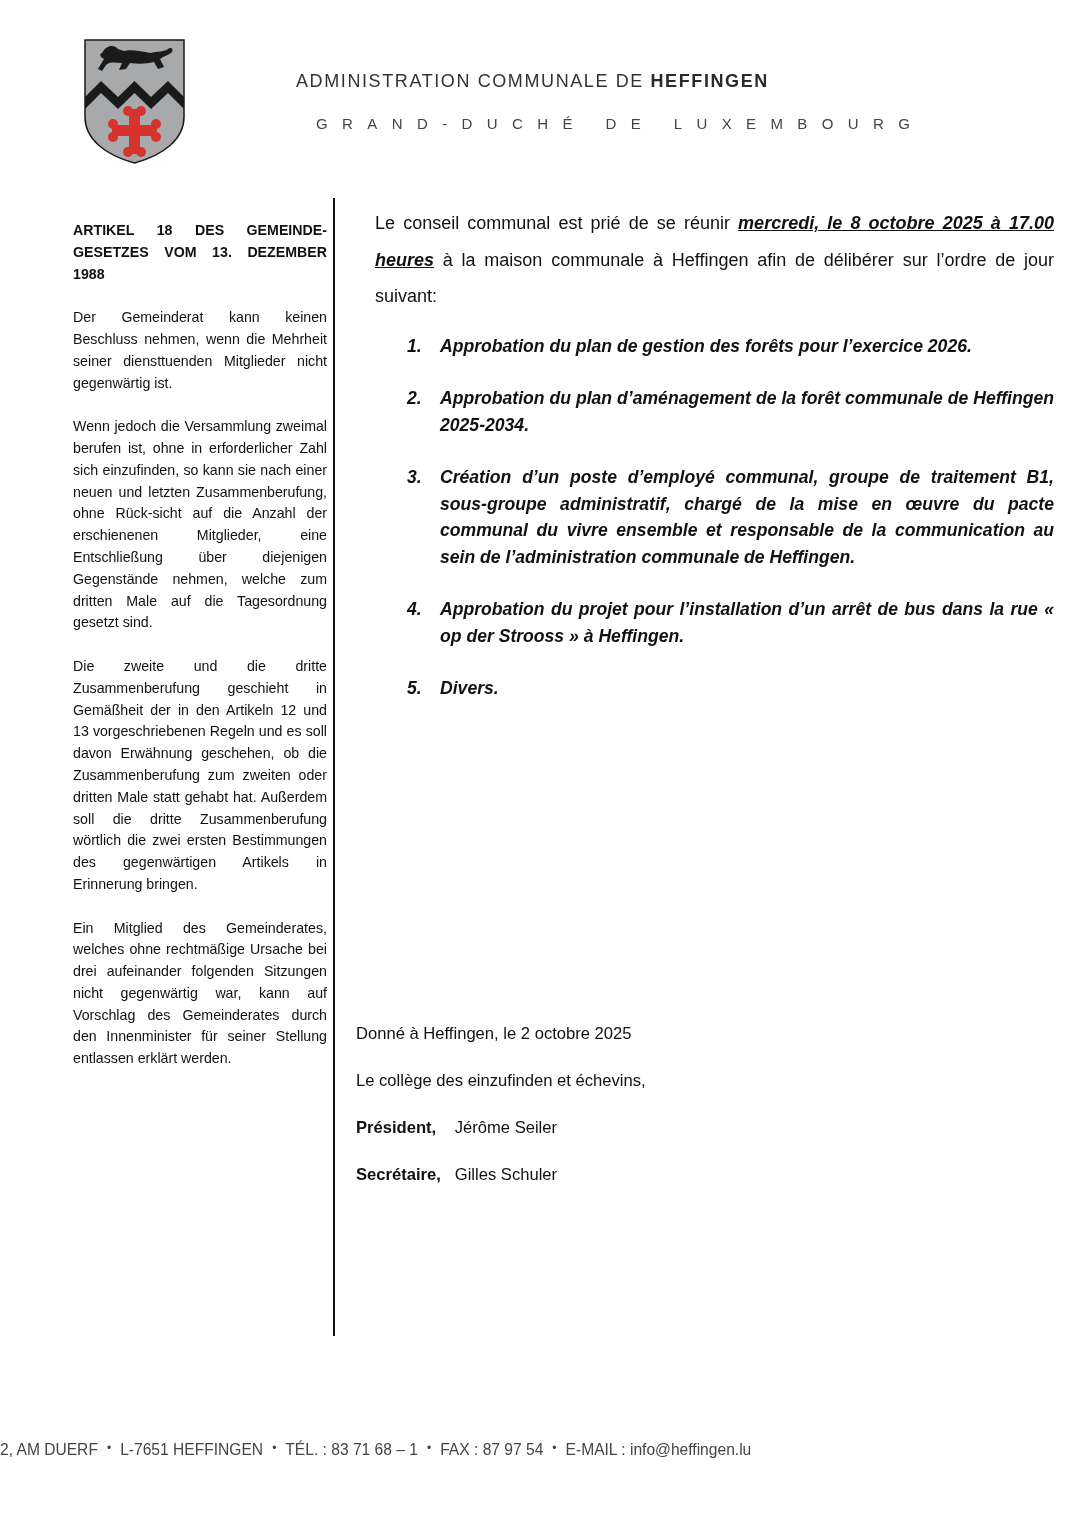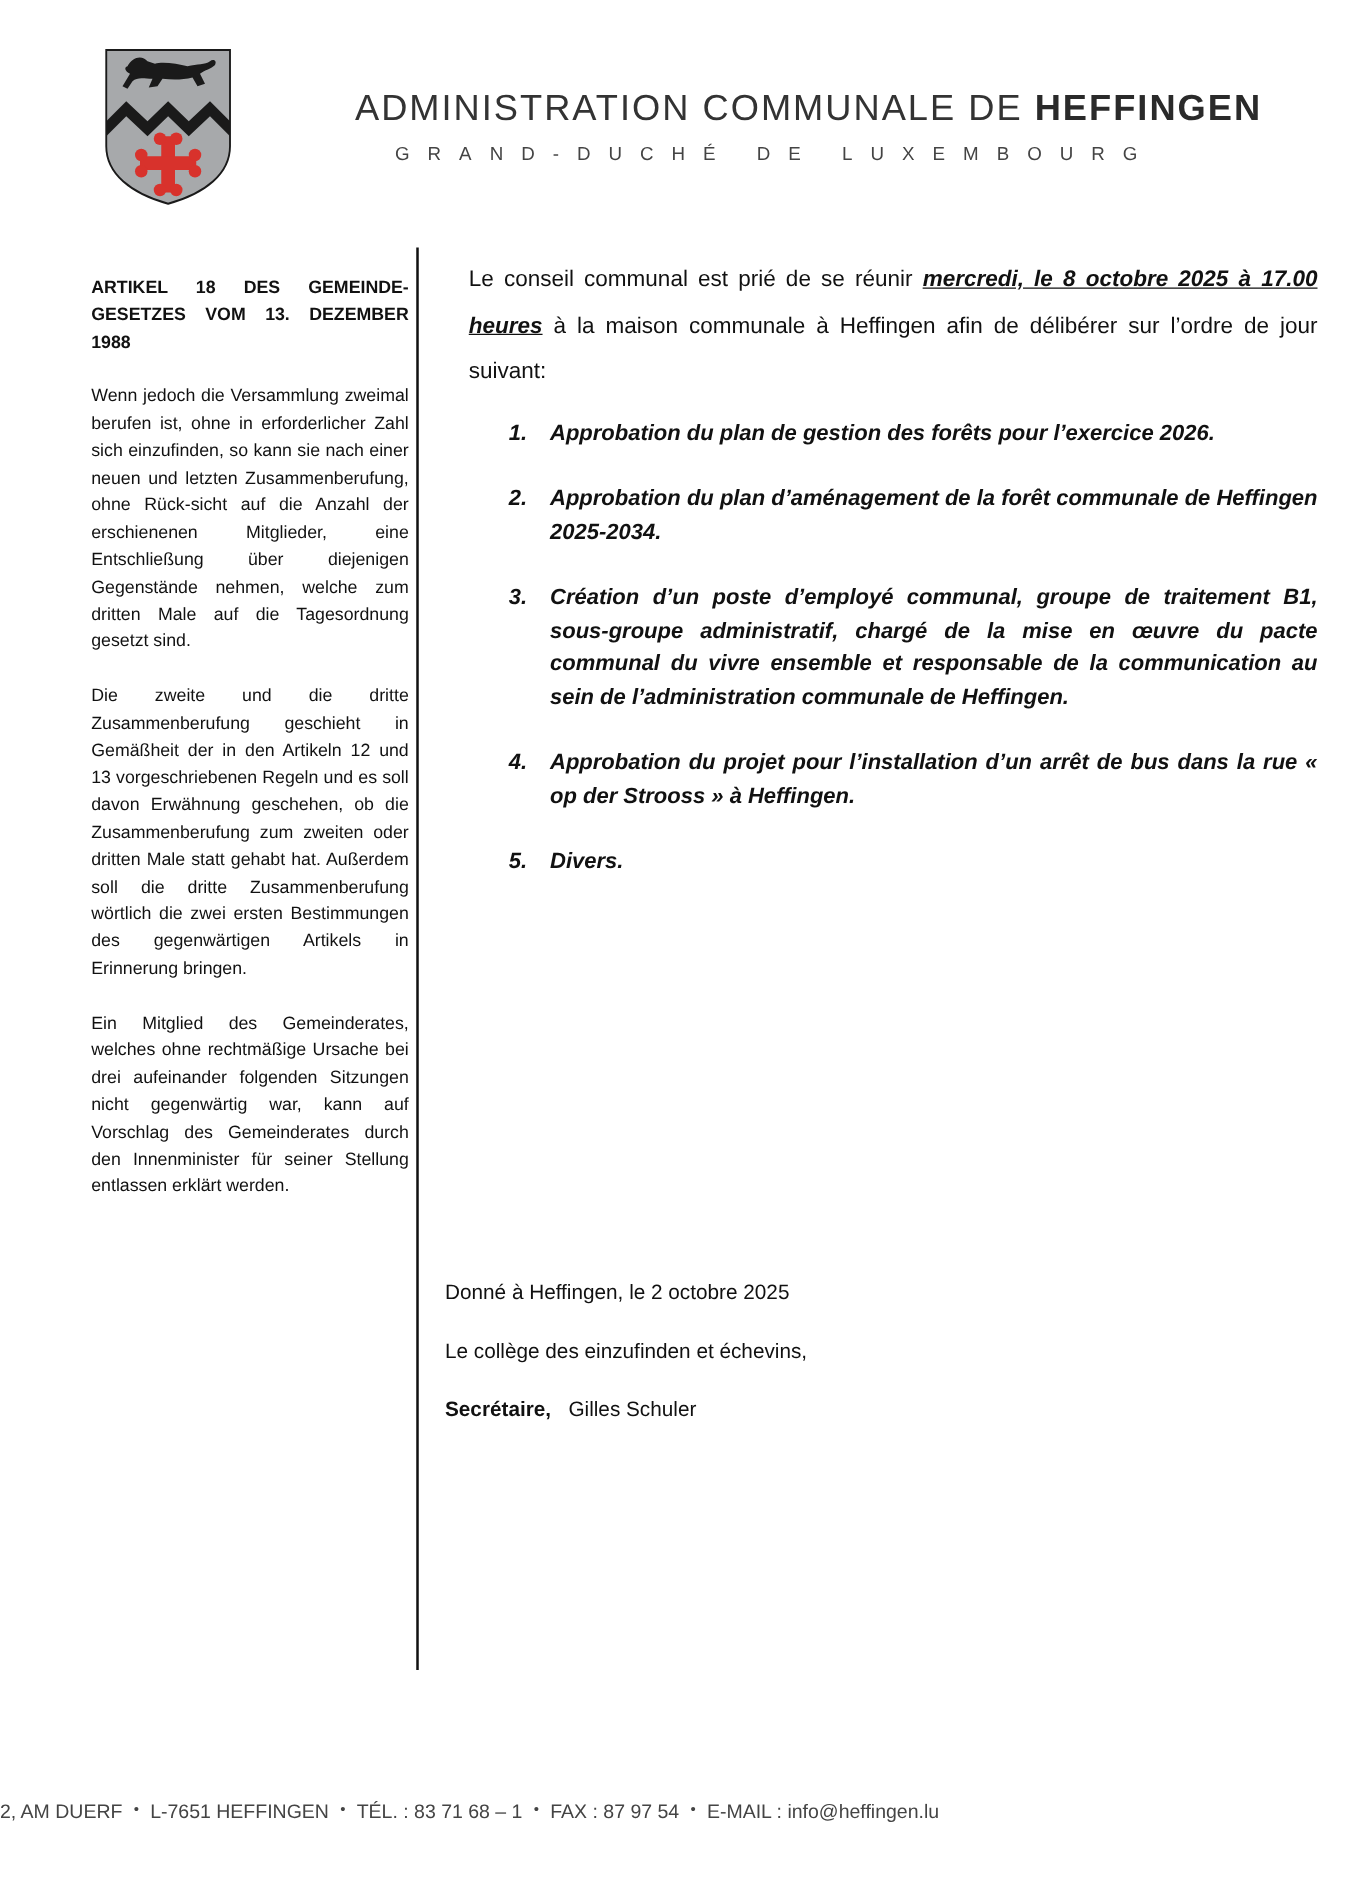--- a/index.html
+++ b/index.html
@@ -1,18 +1,18 @@
 <!DOCTYPE html>
 <html><head>
 <meta charset="utf-8">
 <style>
   html, body { margin: 0; padding: 0; background: #ffffff; }
   body { width: 1080px; height: 1522px; position: relative; overflow: hidden; color: #111; }
   .crest { position: absolute; left: 84px; top: 39px; width: 101px; height: 125px; }
-  .hdr-title { position: absolute; left: 284px; top: 71px; width: 680px; font-family: "Liberation Sans", sans-serif; font-size: 29px; letter-spacing: 1.6px; color: #333; white-space: nowrap; }
+  .hdr-title { position: absolute; left: 296px; top: 71px; width: 680px; font-family: "Liberation Sans", sans-serif; font-size: 18px; letter-spacing: 1.6px; color: #333; white-space: nowrap; }
   .hdr-title b { font-weight: bold; color: #2a2a2a; }
   .hdr-sub { position: absolute; left: 316px; top: 115px; font-family: "Liberation Sans", sans-serif; font-size: 15px; letter-spacing: 14.4px; color: #444; white-space: nowrap; }
   .divider { position: absolute; left: 333px; top: 198px; width: 1.5px; height: 1138px; background: #111; }
   .sidebar { position: absolute; left: 73px; top: 220px; width: 254px; font-family: "Liberation Sans", sans-serif; font-size: 14.2px; line-height: 21.8px; }
   .sidebar .heading { font-weight: bold; text-align: justify; text-align-last: left; margin: 0 0 21.8px 0; }
   .sidebar p { margin: 0 0 21.8px 0; text-align: justify; hyphens: manual; }
   .main { position: absolute; left: 375px; top: 205px; width: 679px; font-family: "Liberation Sans", sans-serif; color: #111; }
   .intro { font-size: 18px; line-height: 36.5px; text-align: justify; margin: 0; }
   .intro .em { font-weight: bold; font-style: italic; text-decoration: underline; }
   .agenda { list-style: none; margin: 18px 0 0 0; padding: 0; }
@@ -47,37 +47,39 @@
   </g>
 </svg>
 
 <div class="hdr-title"><span>ADMINISTRATION COMMUNALE DE </span><b>HEFFINGEN</b></div>
 <div class="hdr-sub">GRAND-DUCHÉ DE LUXEMBOURG</div>
 
 <div class="divider"></div>
 
 <div class="sidebar">
   <div class="heading">ARTIKEL 18 DES GEMEINDE-GESETZES VOM 13. DEZEMBER 1988</div>
+  <p>Der Gemeinderat kann keinen Beschluss nehmen, wenn die Mehrheit seiner diensttuenden Mitglieder nicht gegenwärtig ist.</p>
   <p>Wenn jedoch die Versammlung zweimal berufen ist, ohne in erforderlicher Zahl sich einzufinden, so kann sie nach einer neuen und letzten Zusammenberufung, ohne Rück-sicht auf die Anzahl der erschienenen Mitglieder, eine Entschließung über diejenigen Gegenstände nehmen, welche zum dritten Male auf die Tagesordnung gesetzt sind.</p>
   <p>Die zweite und die dritte Zusammenberufung geschieht in Gemäßheit der in den Artikeln 12 und 13 vorgeschriebenen Regeln und es soll davon Erwähnung geschehen, ob die Zusammenberufung zum zweiten oder dritten Male statt gehabt hat. Außerdem soll die dritte Zusammenberufung wörtlich die zwei ersten Bestimmungen des gegenwärtigen Artikels in Erinnerung bringen.</p>
   <p>Ein Mitglied des Gemeinderates, welches ohne rechtmäßige Ursache bei drei aufeinander folgenden Sitzungen nicht gegenwärtig war, kann auf Vorschlag des Gemeinderates durch den Innenminister für seiner Stellung entlassen erklärt werden.</p>
 </div>
 
 <div class="main">
   <p class="intro"><span>Le conseil communal est prié de se réunir </span> <span class="em">mercredi, le 8 octobre 2025 à 17.00 heures</span><span> à la maison communale à Heffingen afin de délibérer sur l’ordre de jour suivant:</span></p>
   <ol class="agenda">
     <li><span class="num">1.</span><span>Approbation du plan de gestion des forêts pour l’exercice 2026.</span></li>
     <li><span class="num">2.</span><span>Approbation du plan d’aménagement de la forêt communale de Heffingen 2025-2034.</span></li>
     <li><span class="num">3.</span><span>Création d’un poste d’employé communal, groupe de traitement B1, sous-groupe administratif, chargé de la mise en œuvre du pacte communal du vivre ensemble et responsable de la communication au sein de l’administration communale de Heffingen.</span></li>
     <li><span class="num">4.</span><span>Approbation du projet pour l’installation d’un arrêt de bus dans la rue « op der Strooss » à Heffingen.</span></li>
     <li><span class="num">5.</span><span>Divers.</span></li>
   </ol>
 </div>
 
 <div class="sig">
   <div>Donné à Heffingen, le 2 octobre 2025</div>
   <div>Le collège des einzufinden et échevins,</div>
+  <div><span class="role">Président,</span>&nbsp;&nbsp;&nbsp; <span>Jérôme Seiler</span></div>
   <div><span class="role">Secrétaire,</span>&nbsp;&nbsp; <span>Gilles Schuler</span></div>
 </div>
 
 <div class="footer">
   <span>2, AM DUERF</span><span class="dot">•</span><span>L-7651 HEFFINGEN</span><span class="dot">•</span><span>TÉL. : 83 71 68 – 1</span><span class="dot">•</span><span>FAX : 87 97 54</span><span class="dot">•</span><span>E-MAIL : info@heffingen.lu</span>
 </div>
 
 </body></html>

